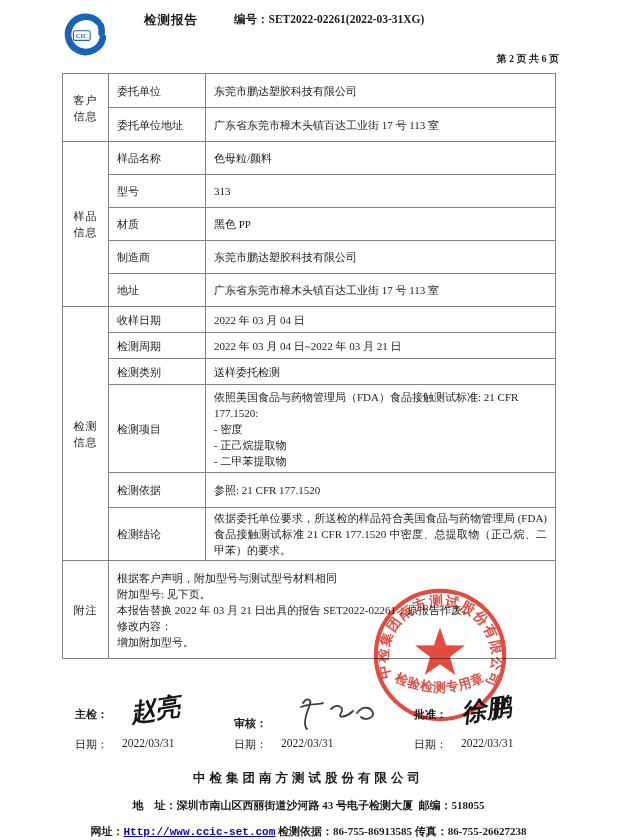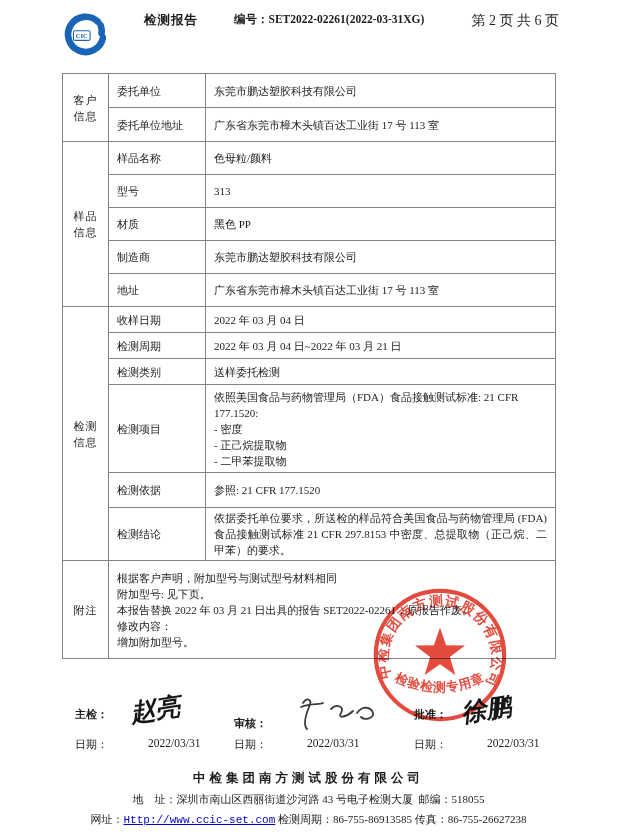--- a/index.html
+++ b/index.html
@@ -11,21 +11,21 @@
   }
 
   
   .hdr {
     position:absolute; left:62px; right:58px; top:12px; height:56px;
     display:flex; align-items:flex-start;
   }
   .logo { width:44px; height:48px; flex:0 0 auto; }
   .hdr-title { font-weight:bold; font-size:12.5px; margin-left:38px; letter-spacing:1px; }
   .hdr-no { font-weight:bold; font-size:11.5px; margin-left:36px; white-space:nowrap; }
-  .hdr-page { font-weight:normal; font-size:14px; margin-left:auto; white-space:nowrap; }
+  .hdr-page { font-weight:bold; font-size:10px; margin-left:auto; white-space:nowrap;margin-top:40px; }
 
   
   table.rep {
     position:absolute; left:62px; top:73px; width:494px;
     border-collapse:collapse; table-layout:fixed;border-radius:17px;
   }
   table.rep td {
     border:1px solid #828282; vertical-align:middle;
     font-size:11px; line-height:16px; padding:2px 8px;
   }
@@ -49,32 +49,32 @@
   .sig-row { position:absolute; top:48px; left:0; right:0; display:flex; align-items:flex-end; }
   .sig-role { font-size:11px; font-weight:bold; white-space:nowrap; }
   .handwriting {
     font-size:25px; font-weight:bold; font-style:italic; color:#161616;
     display:inline-block; transform:rotate(-9deg); margin-left:22px; margin-bottom:-4px;
     white-space:nowrap;
   }
   .scribble { margin-left:26px; margin-bottom:-2px; }
   .date-row { position:absolute; top:92px; left:0; right:0; display:flex; }
   .date-lbl { font-size:11px; font-weight:normal; }
-  .date-val { font-size:11.5px; margin-left:40px; }
+  .date-val { font-size:11.5px; margin-left:14px; }
 
   
   .stamp {
     position:absolute; left:371px; top:586px; width:138px; height:138px;
     pointer-events:none; mix-blend-mode:multiply; opacity:.92; z-index:5;
   }
 
   
   .footer { position:absolute; left:0; right:0; top:770px; text-align:center; }
   .f-company { font-weight:bold; font-size:12.5px; letter-spacing:4px; }
-  .f-line { font-size:11px; margin-top:5px; }
+  .f-line { font-size:11px; margin-top:11px;font-weight:bold; }
   .link {
     color:#0000cd; text-decoration:underline;
     font-family:"Liberation Mono","DejaVu Sans Mono",monospace; font-size:11px;
   }
 </style>
 </head>
 <body>
 
 <div class="page">
 
@@ -155,21 +155,21 @@
 - 密度
 - 正己烷提取物
 - 二甲苯提取物</td>
       </tr>
       <tr class="h25">
         <td class="lbl">检测依据</td>
         <td class="val">参照: 21 CFR 177.1520</td>
       </tr>
       <tr class="h50">
         <td class="lbl">检测结论</td>
-        <td class="val just">依据委托单位要求，所送检的样品符合美国食品与药物管理局 (FDA) 食品接触测试标准 21 CFR 297.8153 中密度、总提取物（正己烷、二甲苯）的要求。</td>
+        <td class="val just">依据委托单位要求，所送检的样品符合美国食品与药物管理局 (FDA) 食品接触测试标准 21 CFR 177.1520 中密度、总提取物（正己烷、二甲苯）的要求。</td>
       </tr>
 
       <tr class="h98">
         <td class="group">附注</td>
         <td class="val pre" colspan="2">根据客户声明，附加型号与测试型号材料相同
 附加型号: 见下页。
 本报告替换 2022 年 03 月 21 日出具的报告 SET2022-02261，原报告作废。
 修改内容：
 增加附加型号。</td>
       </tr>
@@ -231,16 +231,16 @@
     </text>
     <polygon fill="#e23b2e" points="100,60 108.8,85.9 136.2,86.4 114.3,102.8 122.2,129 100,113.4 77.8,129 85.7,102.8 63.8,86.4 91.2,85.9"></polygon>
     <text font-size="18.5" font-weight="bold" fill="#e23b2e" letter-spacing="1" font-family="Liberation Serif, DejaVu Serif, serif">
       <textPath href="#arcBottom" startOffset="2">检验检测专用章</textPath>
     </text>
   </svg>
 
   <div class="footer">
     <div class="f-company">中检集团南方测试股份有限公司</div>
     <div class="f-line"><span>地　址：</span><span>深圳市南山区西丽街道沙河路 43 号电子检测大厦</span>&nbsp;&nbsp;<span>邮编：</span><span>518055</span></div>
-    <div class="f-line"><span>网址：</span><a href="#" class="link">Http://www.ccic-set.com</a>&nbsp;<span>检测周期：</span><span>86-755-86913585</span>&nbsp;<span>传真：</span><span>86-755-26627238</span></div>
+    <div class="f-line"><span>网址：</span><a href="#" class="link">Http://www.ccic-set.com</a>&nbsp;<span>检测依据：</span><span>86-755-86913585</span>&nbsp;<span>传真：</span><span>86-755-26627238</span></div>
   </div>
 
 </div>
 
 </body></html>

